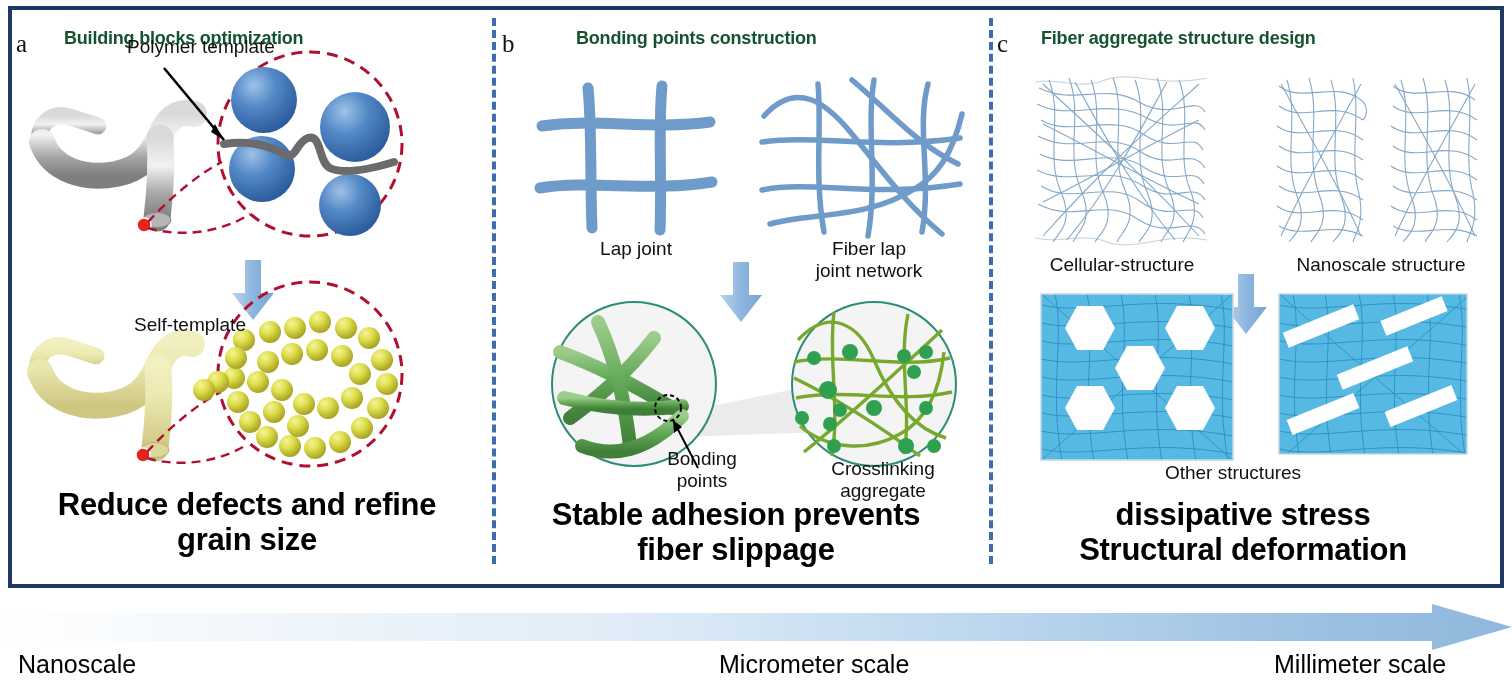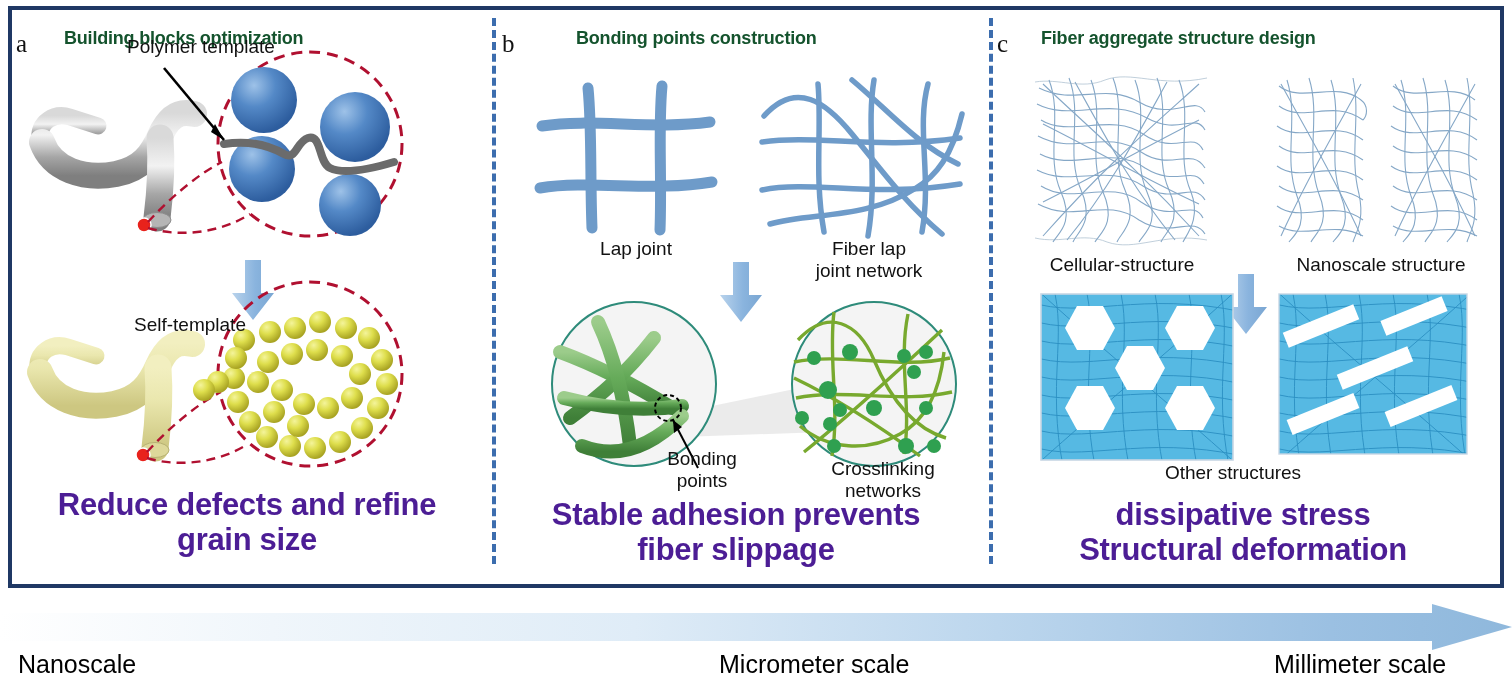--- a/index.html
+++ b/index.html
@@ -24,21 +24,21 @@
   #panel-c{left:993px;width:515px;}
 
   .panel-letter{position:absolute;top:20px;font-family:"Liberation Serif",serif;
                 font-size:25px;color:#111;}
   .panel-title{position:absolute;top:18px;font-size:18px;font-weight:bold;
                letter-spacing:-0.2px;color:#14532d;white-space:nowrap;}
 
   .small-label{position:absolute;font-size:19px;color:#111;
                line-height:1.18;text-align:center;}
 
-  .headline{position:absolute;font-size:31px;font-weight:bold;color:#4c1d95;
+  .headline{position:absolute;font-size:31px;font-weight:bold;color:#000000;
             text-align:center;line-height:1.12;letter-spacing:-0.3px;}
 
   
   .downarrow{position:absolute;width:46px;height:62px;}
 
   
   .scalebar{position:absolute;left:0px;top:604px;width:1512px;height:46px;}
   .scale-label{position:absolute;top:650px;font-size:25px;color:#000000;}
   #lbl-nano{left:18px;}
   #lbl-micro{left:719px;}
@@ -272,21 +272,21 @@
           <circle cx="404" cy="108" r="7"></circle>
       </g>
     </svg>
 
     <div class="small-label nosel" style="left:136px;top:438px;width:140px;">
       <div>Bonding</div>
       <div>points</div>
     </div>
     <div class="small-label nosel" style="left:302px;top:448px;width:170px;">
       <div>Crosslinking</div>
-      <div>networks</div>
+      <div>aggregate</div>
     </div>
 
     <div class="headline nosel" style="left:0px;top:488px;width:480px;">
       <div>Stable adhesion prevents</div>
       <div>fiber slippage</div>
     </div>
   </div>
 
   <div class="panel" id="panel-c">
 

